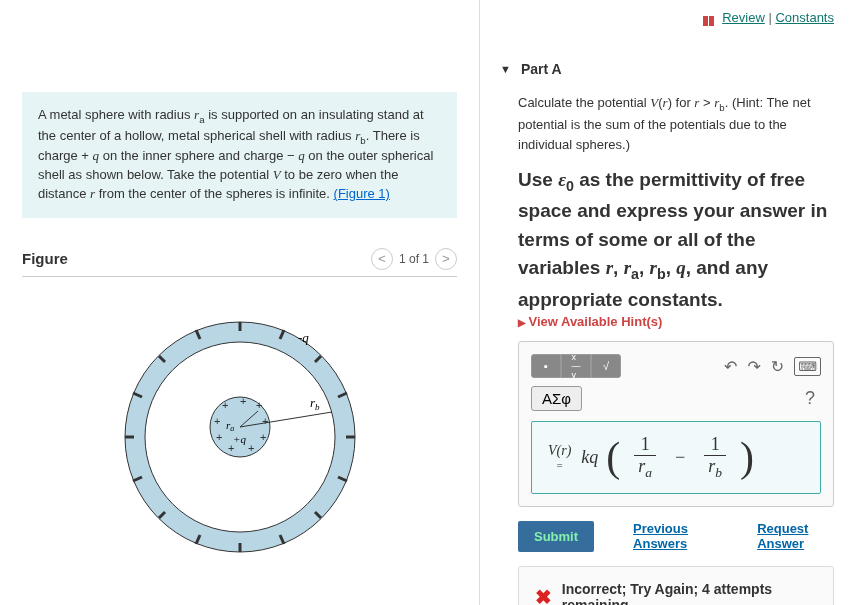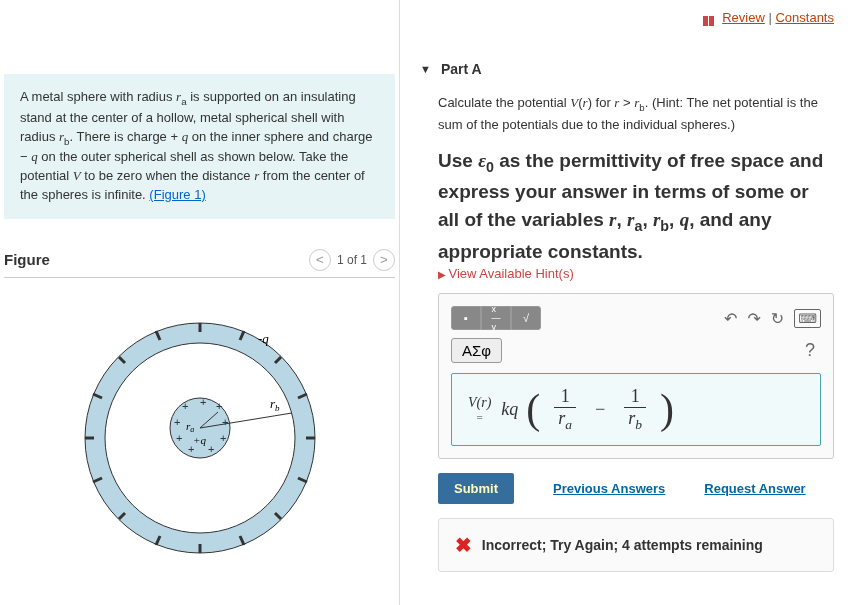--- a/index.html
+++ b/index.html
@@ -1,37 +1,37 @@
 <!DOCTYPE html>
 <html><head>
 <meta charset="utf-8">
 <style>
 * { box-sizing: border-box; margin: 0; padding: 0; }
 body { font-family: Arial, Helvetica, sans-serif; font-size: 13px; color: #333; width: 854px; height: 605px; display: flex; background: #fff; }
-.left-panel { width: 400px; padding: 4px; border-right: 1px solid #ddd; }
+.left-panel { width: 480px; padding: 22px; border-right: 1px solid #ddd; }
 .right-panel { flex: 1; padding: 10px 20px; }
 .top-links { text-align: right; font-size: 13px; margin-bottom: 30px; }
-.top-links a { color: #c2410c; text-decoration: underline; }
+.top-links a { color: #0f766e; text-decoration: underline; }
 .top-links .sep { color: #666; }
 .bookmark-icon { display: inline-block; width: 14px; height: 10px; margin-right: 4px; vertical-align: middle; }
 .bookmark-icon::before, .bookmark-icon::after { content: ''; display: inline-block; width: 5px; height: 10px; background: #c44; margin-right: 1px; }
 .problem-box { background: #e6f4f5; padding: 14px 16px; margin: 70px 0 30px 0; font-size: 13px; line-height: 1.45; color: #333; }
 .problem-box a { color: #0066cc; text-decoration: underline; }
 .figure-header { display: flex; justify-content: space-between; align-items: center; border-bottom: 1px solid #ccc; padding-bottom: 6px; margin-bottom: 10px; }
 .figure-header h3 { font-size: 15px; font-weight: bold; }
 .pager { display: flex; align-items: center; gap: 6px; font-size: 12px; color: #555; }
 .pager button { width: 22px; height: 22px; border-radius: 50%; border: 1px solid #ccc; background: #fff; color: #999; cursor: default; }
 .figure-img { display: flex; justify-content: center; padding: 10px; }
 .part-header { display: flex; align-items: center; gap: 10px; padding: 6px 0; }
 .part-header .caret { font-size: 11px; color: #333; }
 .part-header .title { font-weight: bold; font-size: 14px; }
 .part-body { padding: 10px 0 10px 18px; }
 .prompt { font-size: 13px; line-height: 1.5; margin-bottom: 12px; }
 .prompt-bold { font-size: 19px; line-height: 1.5; margin-bottom: 0; font-weight: bold; }
-.hints-link { color: #c44; font-weight: normal; font-size: 13px; cursor: pointer; margin-bottom: 12px; display: block; }
+.hints-link { color: #c44; font-weight: bold; font-size: 13px; cursor: pointer; margin-bottom: 12px; display: block; }
 .hints-link::before { content: '▶ '; font-size: 10px; }
 .answer-box { border: 1px solid #ccc; border-radius: 3px; padding: 12px; background: #fafafa; margin-bottom: 14px; }
 .toolbar { display: flex; justify-content: space-between; align-items: center; margin-bottom: 8px; }
 .tool-group { display: flex; gap: 0; }
 .tool-btn { width: 30px; height: 24px; border: 1px solid #999; background: #888; color: #fff; font-size: 11px; display: flex; align-items: center; justify-content: center; cursor: pointer; }
 .tool-btn:first-child { border-radius: 3px 0 0 3px; }
 .tool-btn:last-child { border-radius: 0 3px 3px 0; }
 .tool-right { display: flex; gap: 10px; align-items: center; color: #666; }
 .tool-right span { cursor: pointer; font-size: 16px; }
 .greek-btn { border: 1px solid #999; background: #eee; padding: 3px 10px; font-size: 15px; border-radius: 3px; cursor: pointer; }
@@ -39,21 +39,21 @@
 .help-btn { font-size: 18px; color: #666; cursor: pointer; padding: 0 6px; }
 .input-area { border: 1px solid #4aa; background: #f0fafa; padding: 12px 16px; border-radius: 2px; display: flex; align-items: center; gap: 10px; min-height: 60px; }
 .lhs { font-family: 'Times New Roman', serif; font-style: italic; font-size: 14px; text-align: center; }
 .lhs .eq { font-style: normal; display:block; font-size:11px;}
 .formula { font-family: 'Times New Roman', serif; font-style: italic; font-size: 18px; display: flex; align-items: center; gap: 8px; }
 .paren { font-size: 42px; font-weight: 100; font-style: normal; line-height: 1; }
 .frac { display: inline-flex; flex-direction: column; align-items: center; margin: 0 6px; }
 .frac .num { font-style: normal; }
 .frac .den { border-top: 1px solid #333; padding: 0 4px; }
 .submit-row { display: flex; align-items: center; gap: 14px; margin-bottom: 14px; }
-.submit-btn { background: #356d9c; color: #fef9c3; border: none; padding: 8px 16px; font-size: 13px; font-weight: bold; border-radius: 2px; cursor: pointer; }
+.submit-btn { background: #356d9c; color: #86efac; border: none; padding: 8px 16px; font-size: 13px; font-weight: bold; border-radius: 2px; cursor: pointer; }
 .link-btn { color: #0066a8; text-decoration: underline; font-size: 13px; font-weight: bold; cursor: pointer; padding-left: 25px; }
 .feedback { border: 1px solid #ddd; background: #fafafa; padding: 14px 16px; border-radius: 3px; display: flex; align-items: center; gap: 10px; font-weight: bold; font-size: 14px; }
 .feedback .x { color: #d22; font-size: 20px; font-weight: bold; }
 sub { font-size: 0.75em; }
 .var { font-family: 'Times New Roman', serif; font-style: italic; }
 </style>
 </head>
 <body>
 
 <div class="left-panel">

